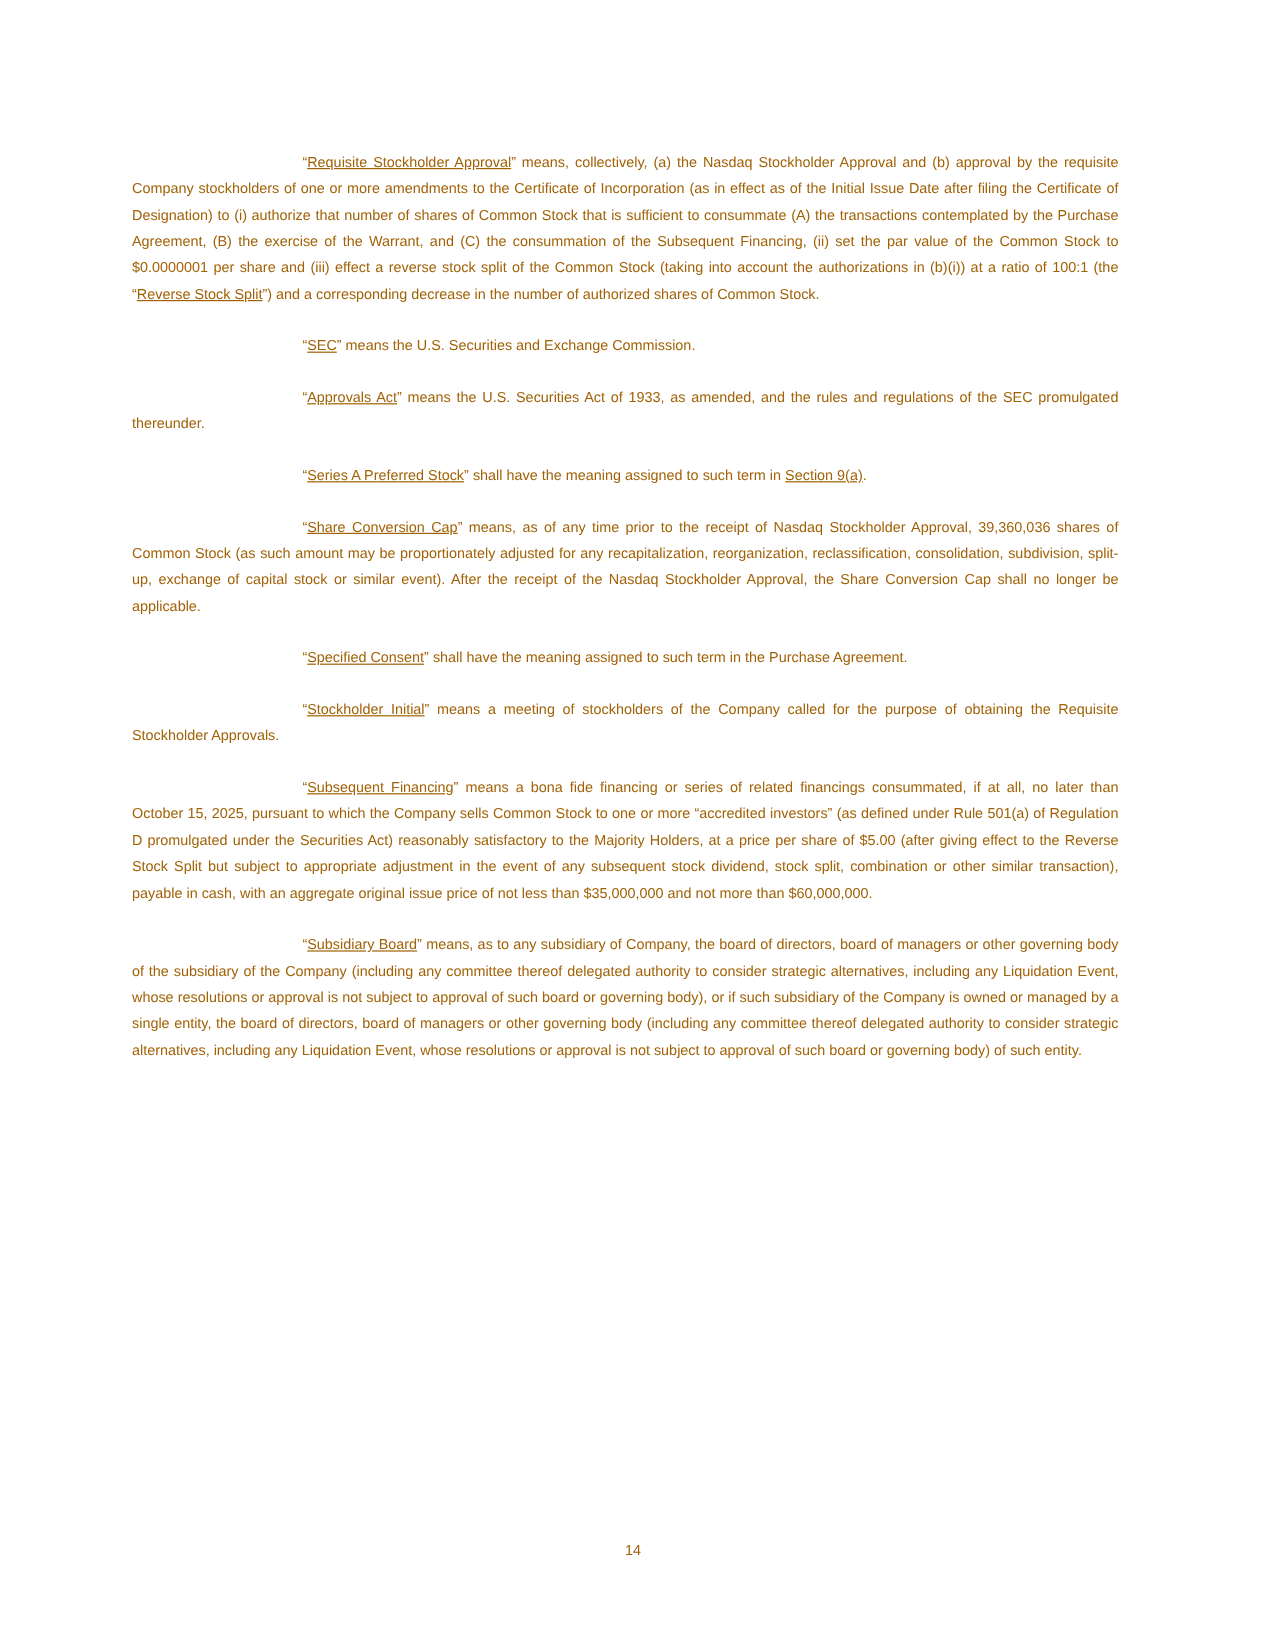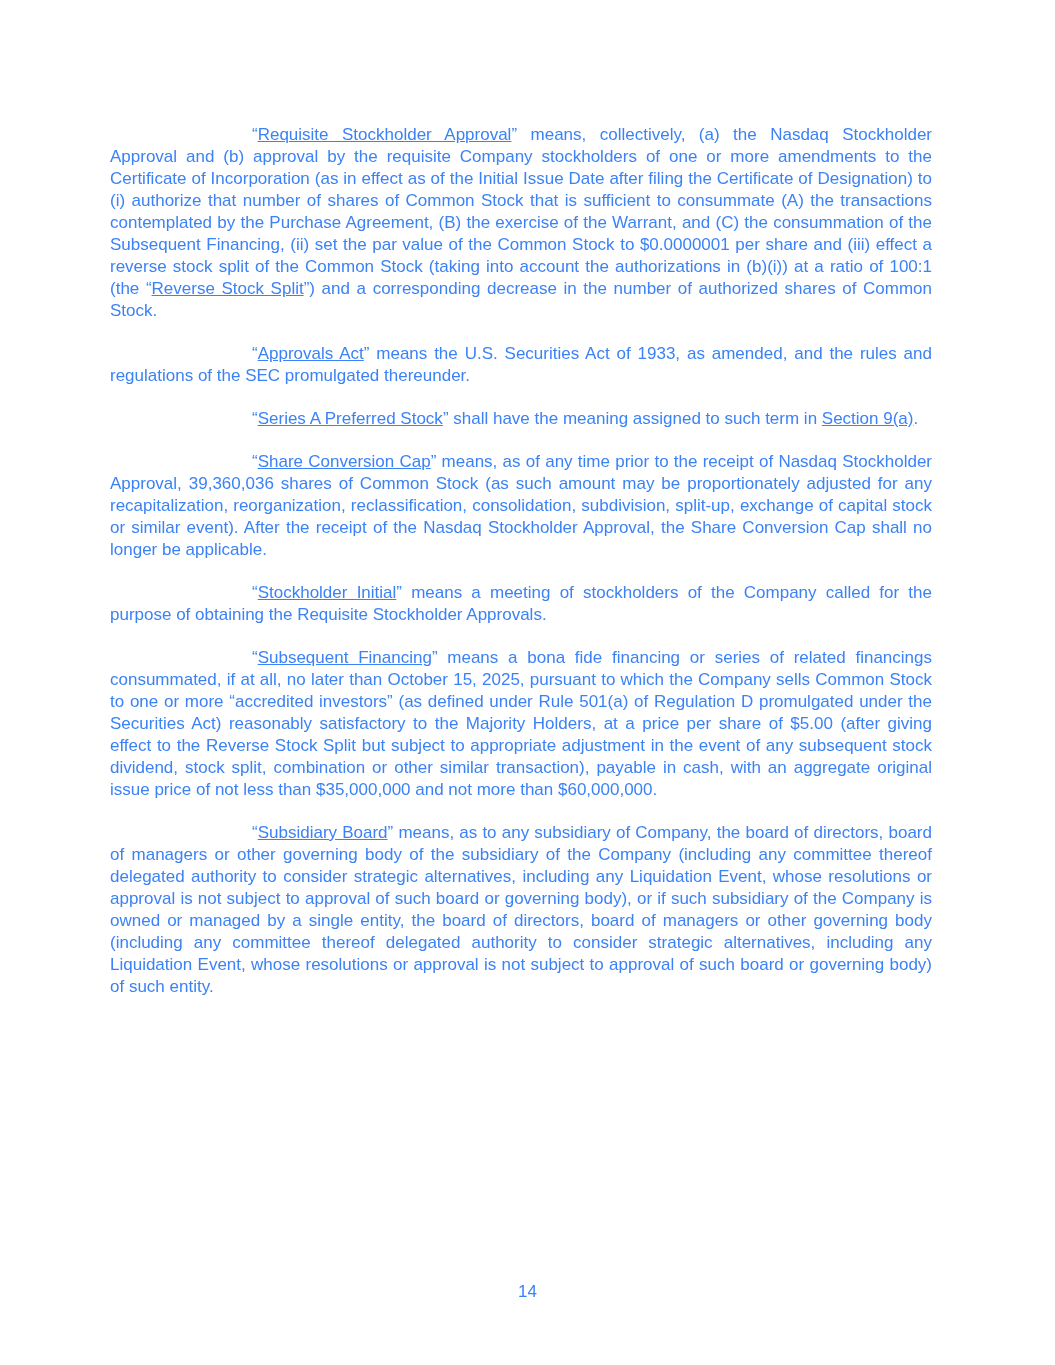--- a/index.html
+++ b/index.html
@@ -6,23 +6,23 @@
     margin: 0;
     padding: 0;
     background: #ffffff;
   }
   .page {
     position: relative;
     width: 1055px;
     height: 1365px;
     background: #ffffff;
     font-family: "Liberation Sans", sans-serif;
-    font-size: 17px;
+    font-size: 12px;
     line-height: 22px;
-    color: #3b82f6;
+    color: #a16207;
     overflow: hidden;
   }
   .content {
     position: absolute;
     left: 110px;
     top: 124px;
     width: 822px;
   }
   .para {
     margin: 0 0 21px 0;
@@ -39,21 +39,23 @@
     width: 1055px;
     text-align: center;
   }
 </style>
 </head>
 <body>
 
 <div class="page">
   <div class="content">
       <p class="para"><span>“</span><span class="term">Requisite Stockholder Approval</span><span>” means, collectively, (a) the Nasdaq Stockholder Approval and (b) approval by the requisite Company stockholders of one or more amendments to the Certificate of Incorporation (as in effect as of the Initial Issue Date after filing the Certificate of Designation) to (i) authorize that number of shares of Common Stock that is sufficient to consummate (A) the transactions contemplated by the Purchase Agreement, (B) the exercise of the Warrant, and (C) the consummation of the Subsequent Financing, (ii) set the par value of the Common Stock to $0.0000001 per share and (iii) effect a reverse stock split of the Common Stock (taking into account the authorizations in (b)(i)) at a ratio of 100:1 (the “</span><span class="term">Reverse Stock Split</span><span>”) and a corresponding decrease in the number of authorized shares of Common Stock.</span></p>
+      <p class="para"><span>“</span><span class="term">SEC</span><span>” means the U.S. Securities and Exchange Commission.</span></p>
       <p class="para"><span>“</span><span class="term">Approvals Act</span><span>” means the U.S. Securities Act of 1933, as amended, and the rules and regulations of the SEC promulgated thereunder.</span></p>
       <p class="para"><span>“</span><span class="term">Series A Preferred Stock</span><span>” shall have the meaning assigned to such term in </span><span class="term">Section 9(a)</span><span>.</span></p>
       <p class="para"><span>“</span><span class="term">Share Conversion Cap</span><span>” means, as of any time prior to the receipt of Nasdaq Stockholder Approval, 39,360,036 shares of Common Stock (as such amount may be proportionately adjusted for any recapitalization, reorganization, reclassification, consolidation, subdivision, split-up, exchange of capital stock or similar event). After the receipt of the Nasdaq Stockholder Approval, the Share Conversion Cap shall no longer be applicable.</span></p>
+      <p class="para"><span>“</span><span class="term">Specified Consent</span><span>” shall have the meaning assigned to such term in the Purchase Agreement.</span></p>
       <p class="para"><span>“</span><span class="term">Stockholder Initial</span><span>” means a meeting of stockholders of the Company called for the purpose of obtaining the Requisite Stockholder Approvals.</span></p>
       <p class="para"><span>“</span><span class="term">Subsequent Financing</span><span>” means a bona fide financing or series of related financings consummated, if at all, no later than October 15, 2025, pursuant to which the Company sells Common Stock to one or more “accredited investors” (as defined under Rule 501(a) of Regulation D promulgated under the Securities Act) reasonably satisfactory to the Majority Holders, at a price per share of $5.00 (after giving effect to the Reverse Stock Split but subject to appropriate adjustment in the event of any subsequent stock dividend, stock split, combination or other similar transaction), payable in cash, with an aggregate original issue price of not less than $35,000,000 and not more than $60,000,000.</span></p>
       <p class="para"><span>“</span><span class="term">Subsidiary Board</span><span>” means, as to any subsidiary of Company, the board of directors, board of managers or other governing body of the subsidiary of the Company (including any committee thereof delegated authority to consider strategic alternatives, including any Liquidation Event, whose resolutions or approval is not subject to approval of such board or governing body), or if such subsidiary of the Company is owned or managed by a single entity, the board of directors, board of managers or other governing body (including any committee thereof delegated authority to consider strategic alternatives, including any Liquidation Event, whose resolutions or approval is not subject to approval of such board or governing body) of such entity.</span></p>
     </div>
   <div class="page-number">14</div>
 </div>
 
 </body></html>

